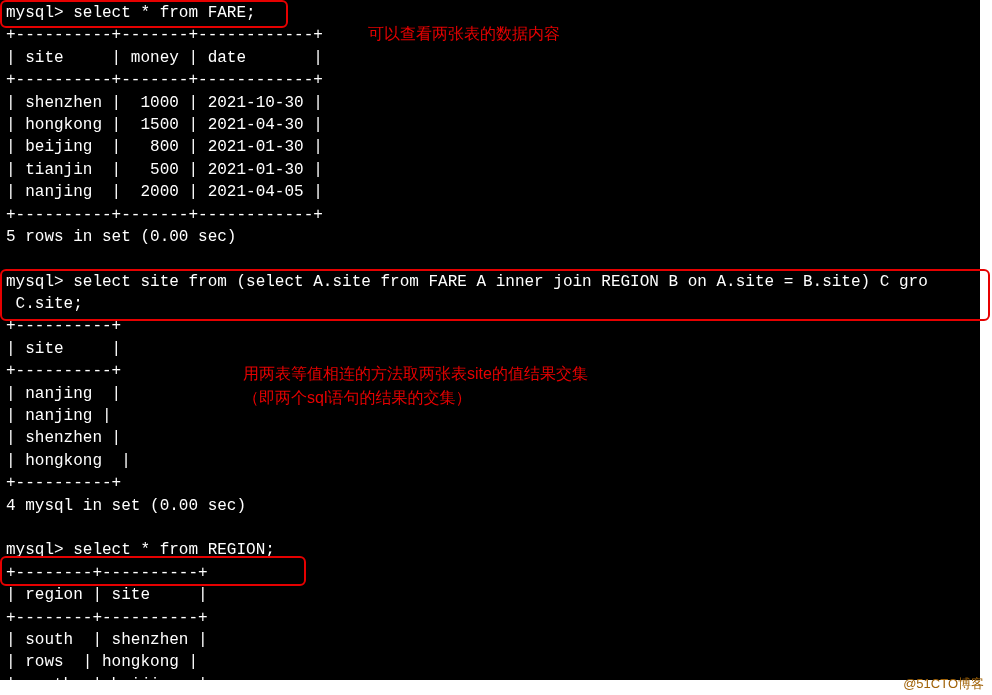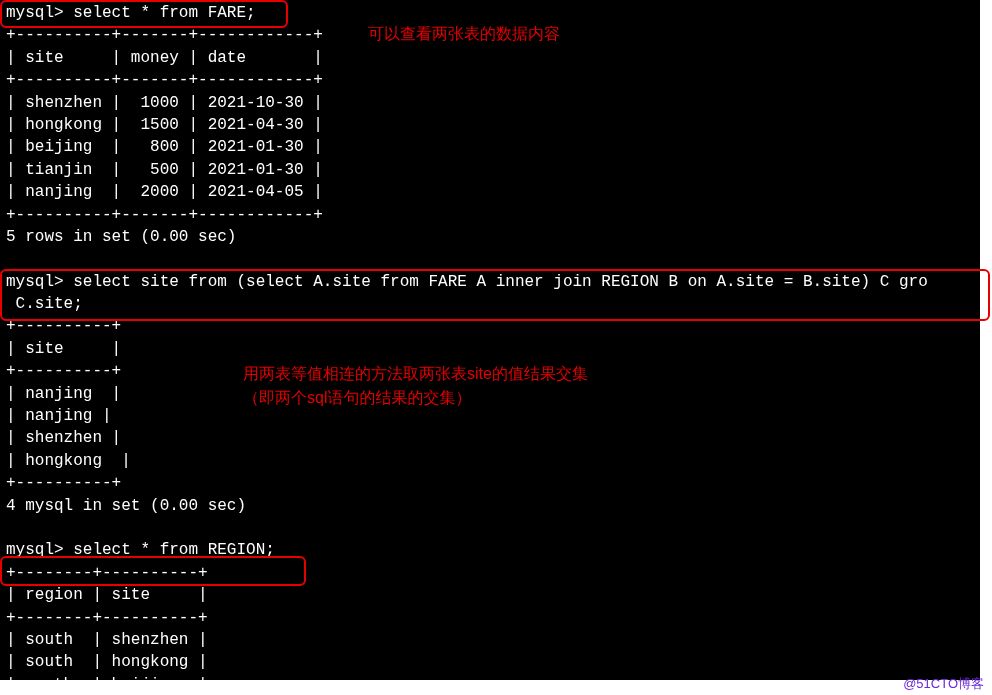--- a/index.html
+++ b/index.html
@@ -36,21 +36,21 @@
     color: #e60000;
     font-family: "Microsoft YaHei", "SimHei", sans-serif;
     font-size: 16px;
     white-space: pre-line;
     line-height: 1.5;
   }
   .watermark {
     position: absolute;
     right: 8px;
     bottom: 2px;
-    color: #6d28d9;
+    color: #a16207;
     font-family: "Microsoft YaHei", sans-serif;
     font-size: 13px;
   }
 </style>
 </head>
 <body>
 
 <div class="terminal"><span>mysql&gt; select * from FARE;</span>
 <span>+----------+-------+------------+</span>
 <span>| site     | money | date       |</span>
@@ -73,21 +73,21 @@
 <span>| shenzhen |</span>
 <span>| hongkong  |</span>
 <span>+----------+</span>
 <span>4 mysql in set (0.00 sec)</span>
 
 <span>mysql&gt; select * from REGION;</span>
 <span>+--------+----------+</span>
 <span>| region | site     |</span>
 <span>+--------+----------+</span>
 <span>| south  | shenzhen |</span>
-<span>| south  | hongkong |</span>
+<span>| rows  | hongkong |</span>
 <span>| north  | beijing  |</span>
 
 </div>
 
 <div class="redbox" style="left:0px; top:0px; width:284px; height:24px;"></div>
 <div class="redbox" style="left:0px; top:269px; width:986px; height:48px;"></div>
 <div class="redbox" style="left:0px; top:556px; width:302px; height:26px;"></div>
 
 <div class="annotation" style="left:368px; top:22px;">可以查看两张表的数据内容</div>
 <div class="annotation" style="left:243px; top:362px;">用两表等值相连的方法取两张表site的值结果交集

